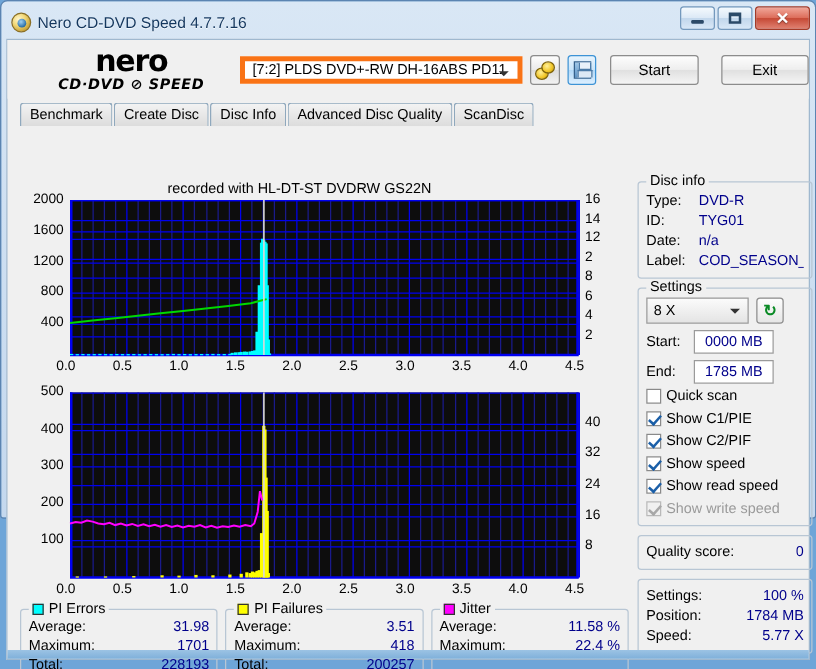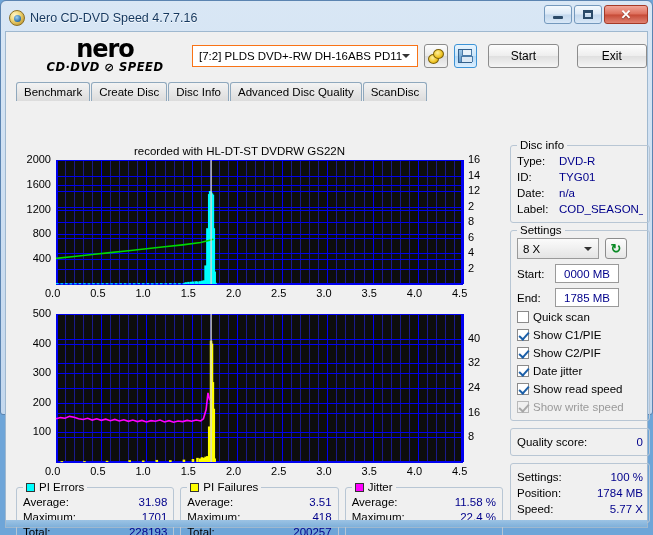--- a/index.html
+++ b/index.html
@@ -131,21 +131,21 @@
     font-family: "DejaVu Sans", sans-serif;
     font-weight: bold;
     font-style: italic;
     font-size: 11.5px;
     letter-spacing: 0.5px;
     color: #000;
     margin-top: 1px;
   }
   #drive-select {
     width: 250px; height: 22px;
-    border: 1px solid #f97316;
+    border: 4px solid #f97316;
     background: #fff;
     display: flex; align-items: center;
     padding-left: 6px;
     font-size: 11.5px;
     position: relative;
     margin-left: 2px;
   }
   #drive-arrow {
     position: absolute;
     right: 3px; top: 3px;
@@ -810,21 +810,21 @@
           <div class="chk-row">
             <span class="chk checked"></span>
             <span>Show C1/PIE</span>
           </div>
           <div class="chk-row">
             <span class="chk checked"></span>
             <span>Show C2/PIF</span>
           </div>
           <div class="chk-row">
             <span class="chk checked"></span>
-            <span>Date jitter</span>
+            <span>Show speed</span>
           </div>
           <div class="chk-row">
             <span class="chk checked"></span>
             <span>Show read speed</span>
           </div>
           <div class="chk-row disabled">
             <span class="chk checked disabled"></span>
             <span>Show write speed</span>
           </div>
 

